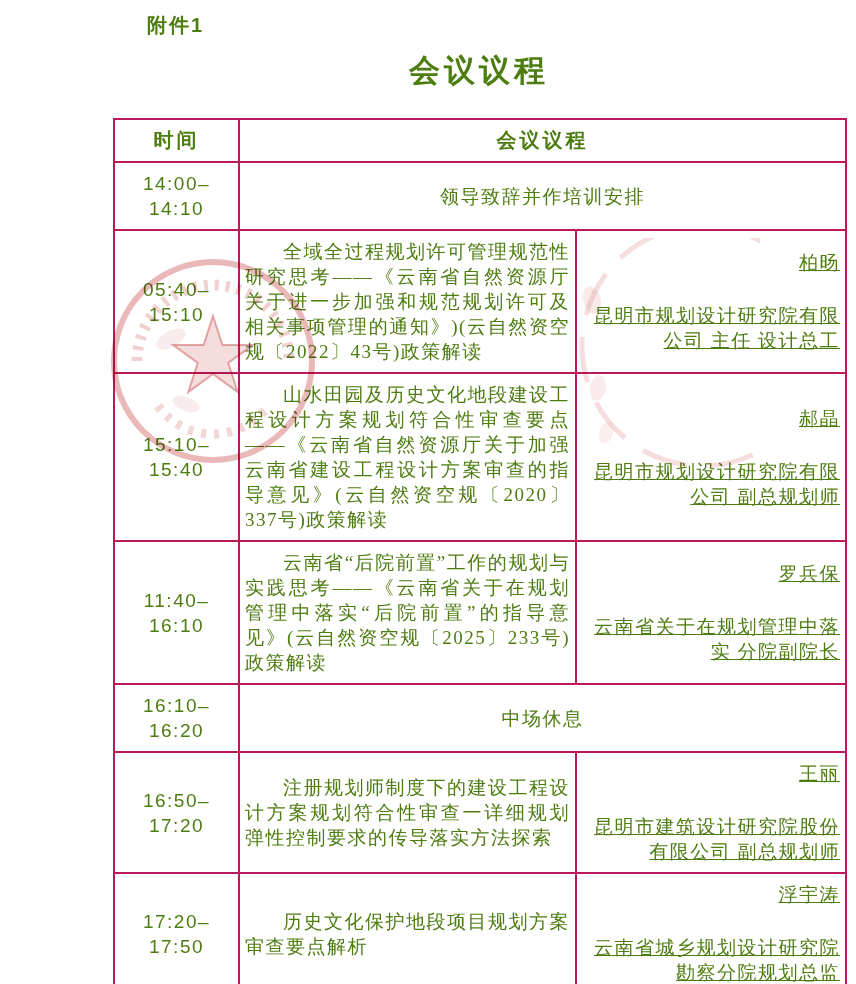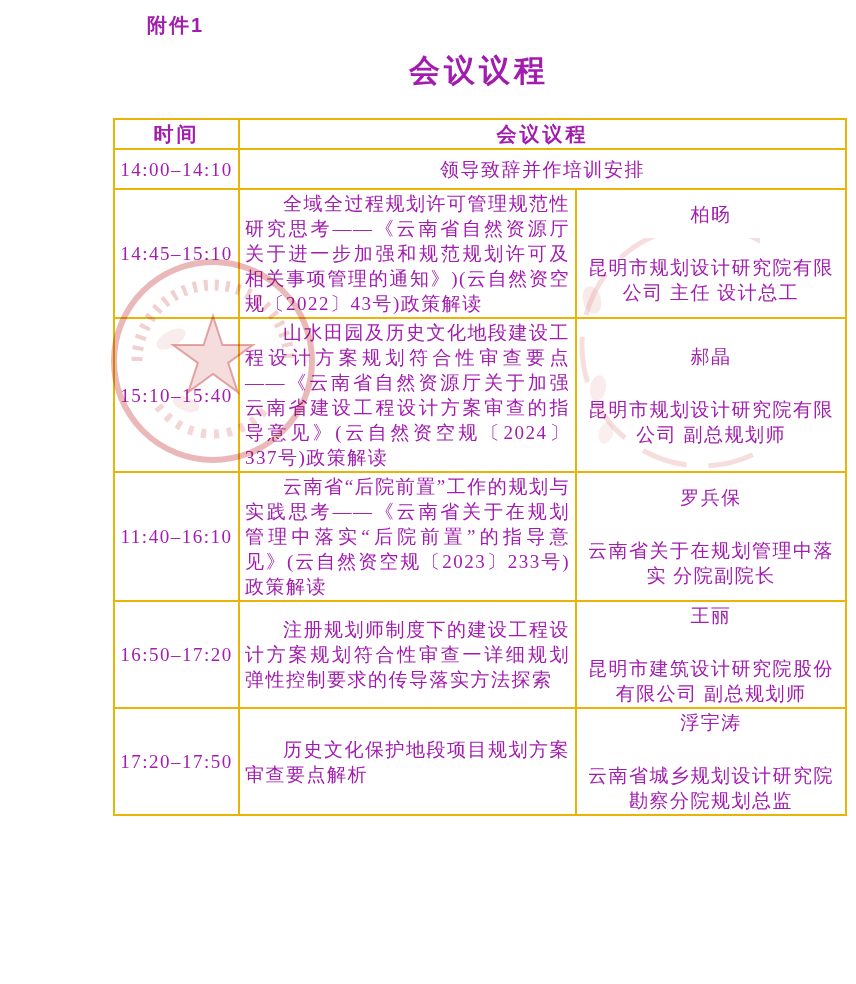--- a/index.html
+++ b/index.html
@@ -1,50 +1,50 @@
 <!DOCTYPE html>
 <html><head>
 <meta charset="utf-8">
 <style>
   html,body{margin:0;padding:0;background:#ffffff;}
   .page{
     position:relative;width:856px;height:984px;background:#ffffff;
-    font-family:"Liberation Serif","DejaVu Serif",serif;color:#a21caf;overflow:hidden;
+    font-family:"Liberation Serif","DejaVu Serif",serif;color:#4d7c0f;overflow:hidden;
   }
   .attachment{
     position:absolute;left:147px;top:12px;
     font-family:"Liberation Sans","DejaVu Sans",sans-serif;
     font-weight:bold;font-size:20px;letter-spacing:2px;
   }
   .doc-title{
     position:absolute;left:113px;top:50px;width:732px;margin:0;
     text-align:center;font-size:31px;font-weight:bold;letter-spacing:4px;
   }
   table.agenda{
     position:absolute;left:113px;top:118px;width:732px;
     border-collapse:collapse;table-layout:fixed;
   }
   table.agenda td{
-    border:2px solid #eab308;font-size:19px;line-height:25px;
-    vertical-align:middle;padding:1px 5px;letter-spacing:1.5px;
+    border:2px solid #be185d;font-size:19px;line-height:25px;
+    vertical-align:middle;padding:8px 5px;letter-spacing:1.5px;
   }
   col.c-time{width:125px;}
   col.c-topic{width:337px;}
   col.c-speaker{width:270px;}
   tr.head td{
     font-family:"Liberation Sans","DejaVu Sans",sans-serif;
     font-weight:bold;text-align:center;font-size:20px;letter-spacing:3px;
   }
   td.time{
     text-align:center;letter-spacing:0;
-    font-family:Liberation Serif, serif;font-size:19px;
+    font-family:Liberation Sans, sans-serif;font-size:19px;
   }
   td.topic{text-align:justify;text-indent:2em;}
   td.topic.centered{text-align:center;text-indent:0;}
-  td.speaker{text-align:center;padding:2px 4px;}
+  td.speaker{text-align:right;padding:2px 4px;text-decoration:underline;}
   .speaker-name{display:block;}
   .speaker-org{display:block;margin-top:28px;}
   tr.h-head{height:30px;}  tr.h-r1{height:40px;}  tr.h-r2{height:45px;}
   tr.h-r3{height:124px;}   tr.h-r4{height:126px;} tr.h-r5{height:108px;}
   tr.h-r6{height:36px;}    tr.h-r7{height:96px;}  tr.h-r8{height:104px;border-radius:23px;}
   tr.h-r9{height:84px;}
   .stamp{position:absolute;mix-blend-mode:multiply;pointer-events:none;}
   #seal-main{left:106px;top:254px;}
   #seal-faint{left:540px;top:238px;}
 </style>
@@ -68,46 +68,50 @@
         <td colspan="2">会议议程</td>
       </tr>
 
       <tr class="h-r1">
         <td class="time">14:00–14:10</td>
         <td colspan="2" class="topic centered">领导致辞并作培训安排</td>
       </tr>
 
 
       <tr class="h-r3">
-        <td class="time">14:45–15:10</td>
+        <td class="time">05:40–15:10</td>
         <td class="topic">全域全过程规划许可管理规范性研究思考——《云南省自然资源厅关于进一步加强和规范规划许可及相关事项管理的通知》)(云自然资空规〔2022〕43号)政策解读</td>
         <td class="speaker">
           <span class="speaker-name">柏旸</span>
           <span class="speaker-org">昆明市规划设计研究院有限公司 主任 设计总工</span>
         </td>
       </tr>
 
       <tr class="h-r4">
         <td class="time">15:10–15:40</td>
-        <td class="topic">山水田园及历史文化地段建设工程设计方案规划符合性审查要点——《云南省自然资源厅关于加强云南省建设工程设计方案审查的指导意见》(云自然资空规〔2024〕337号)政策解读</td>
+        <td class="topic">山水田园及历史文化地段建设工程设计方案规划符合性审查要点——《云南省自然资源厅关于加强云南省建设工程设计方案审查的指导意见》(云自然资空规〔2020〕337号)政策解读</td>
         <td class="speaker">
           <span class="speaker-name">郝晶</span>
           <span class="speaker-org">昆明市规划设计研究院有限公司 副总规划师</span>
         </td>
       </tr>
 
       <tr class="h-r5">
         <td class="time">11:40–16:10</td>
-        <td class="topic">云南省“后院前置”工作的规划与实践思考——《云南省关于在规划管理中落实“后院前置”的指导意见》(云自然资空规〔2023〕233号)政策解读</td>
+        <td class="topic">云南省“后院前置”工作的规划与实践思考——《云南省关于在规划管理中落实“后院前置”的指导意见》(云自然资空规〔2025〕233号)政策解读</td>
         <td class="speaker">
           <span class="speaker-name">罗兵保</span>
           <span class="speaker-org">云南省关于在规划管理中落实 分院副院长</span>
         </td>
       </tr>
 
+      <tr class="h-r6">
+        <td class="time">16:10–16:20</td>
+        <td colspan="2" class="topic centered">中场休息</td>
+      </tr>
 
 
       <tr class="h-r8">
         <td class="time">16:50–17:20</td>
         <td class="topic">注册规划师制度下的建设工程设计方案规划符合性审查一详细规划弹性控制要求的传导落实方法探索</td>
         <td class="speaker">
           <span class="speaker-name">王丽</span>
           <span class="speaker-org">昆明市建筑设计研究院股份有限公司 副总规划师</span>
         </td>
       </tr>

